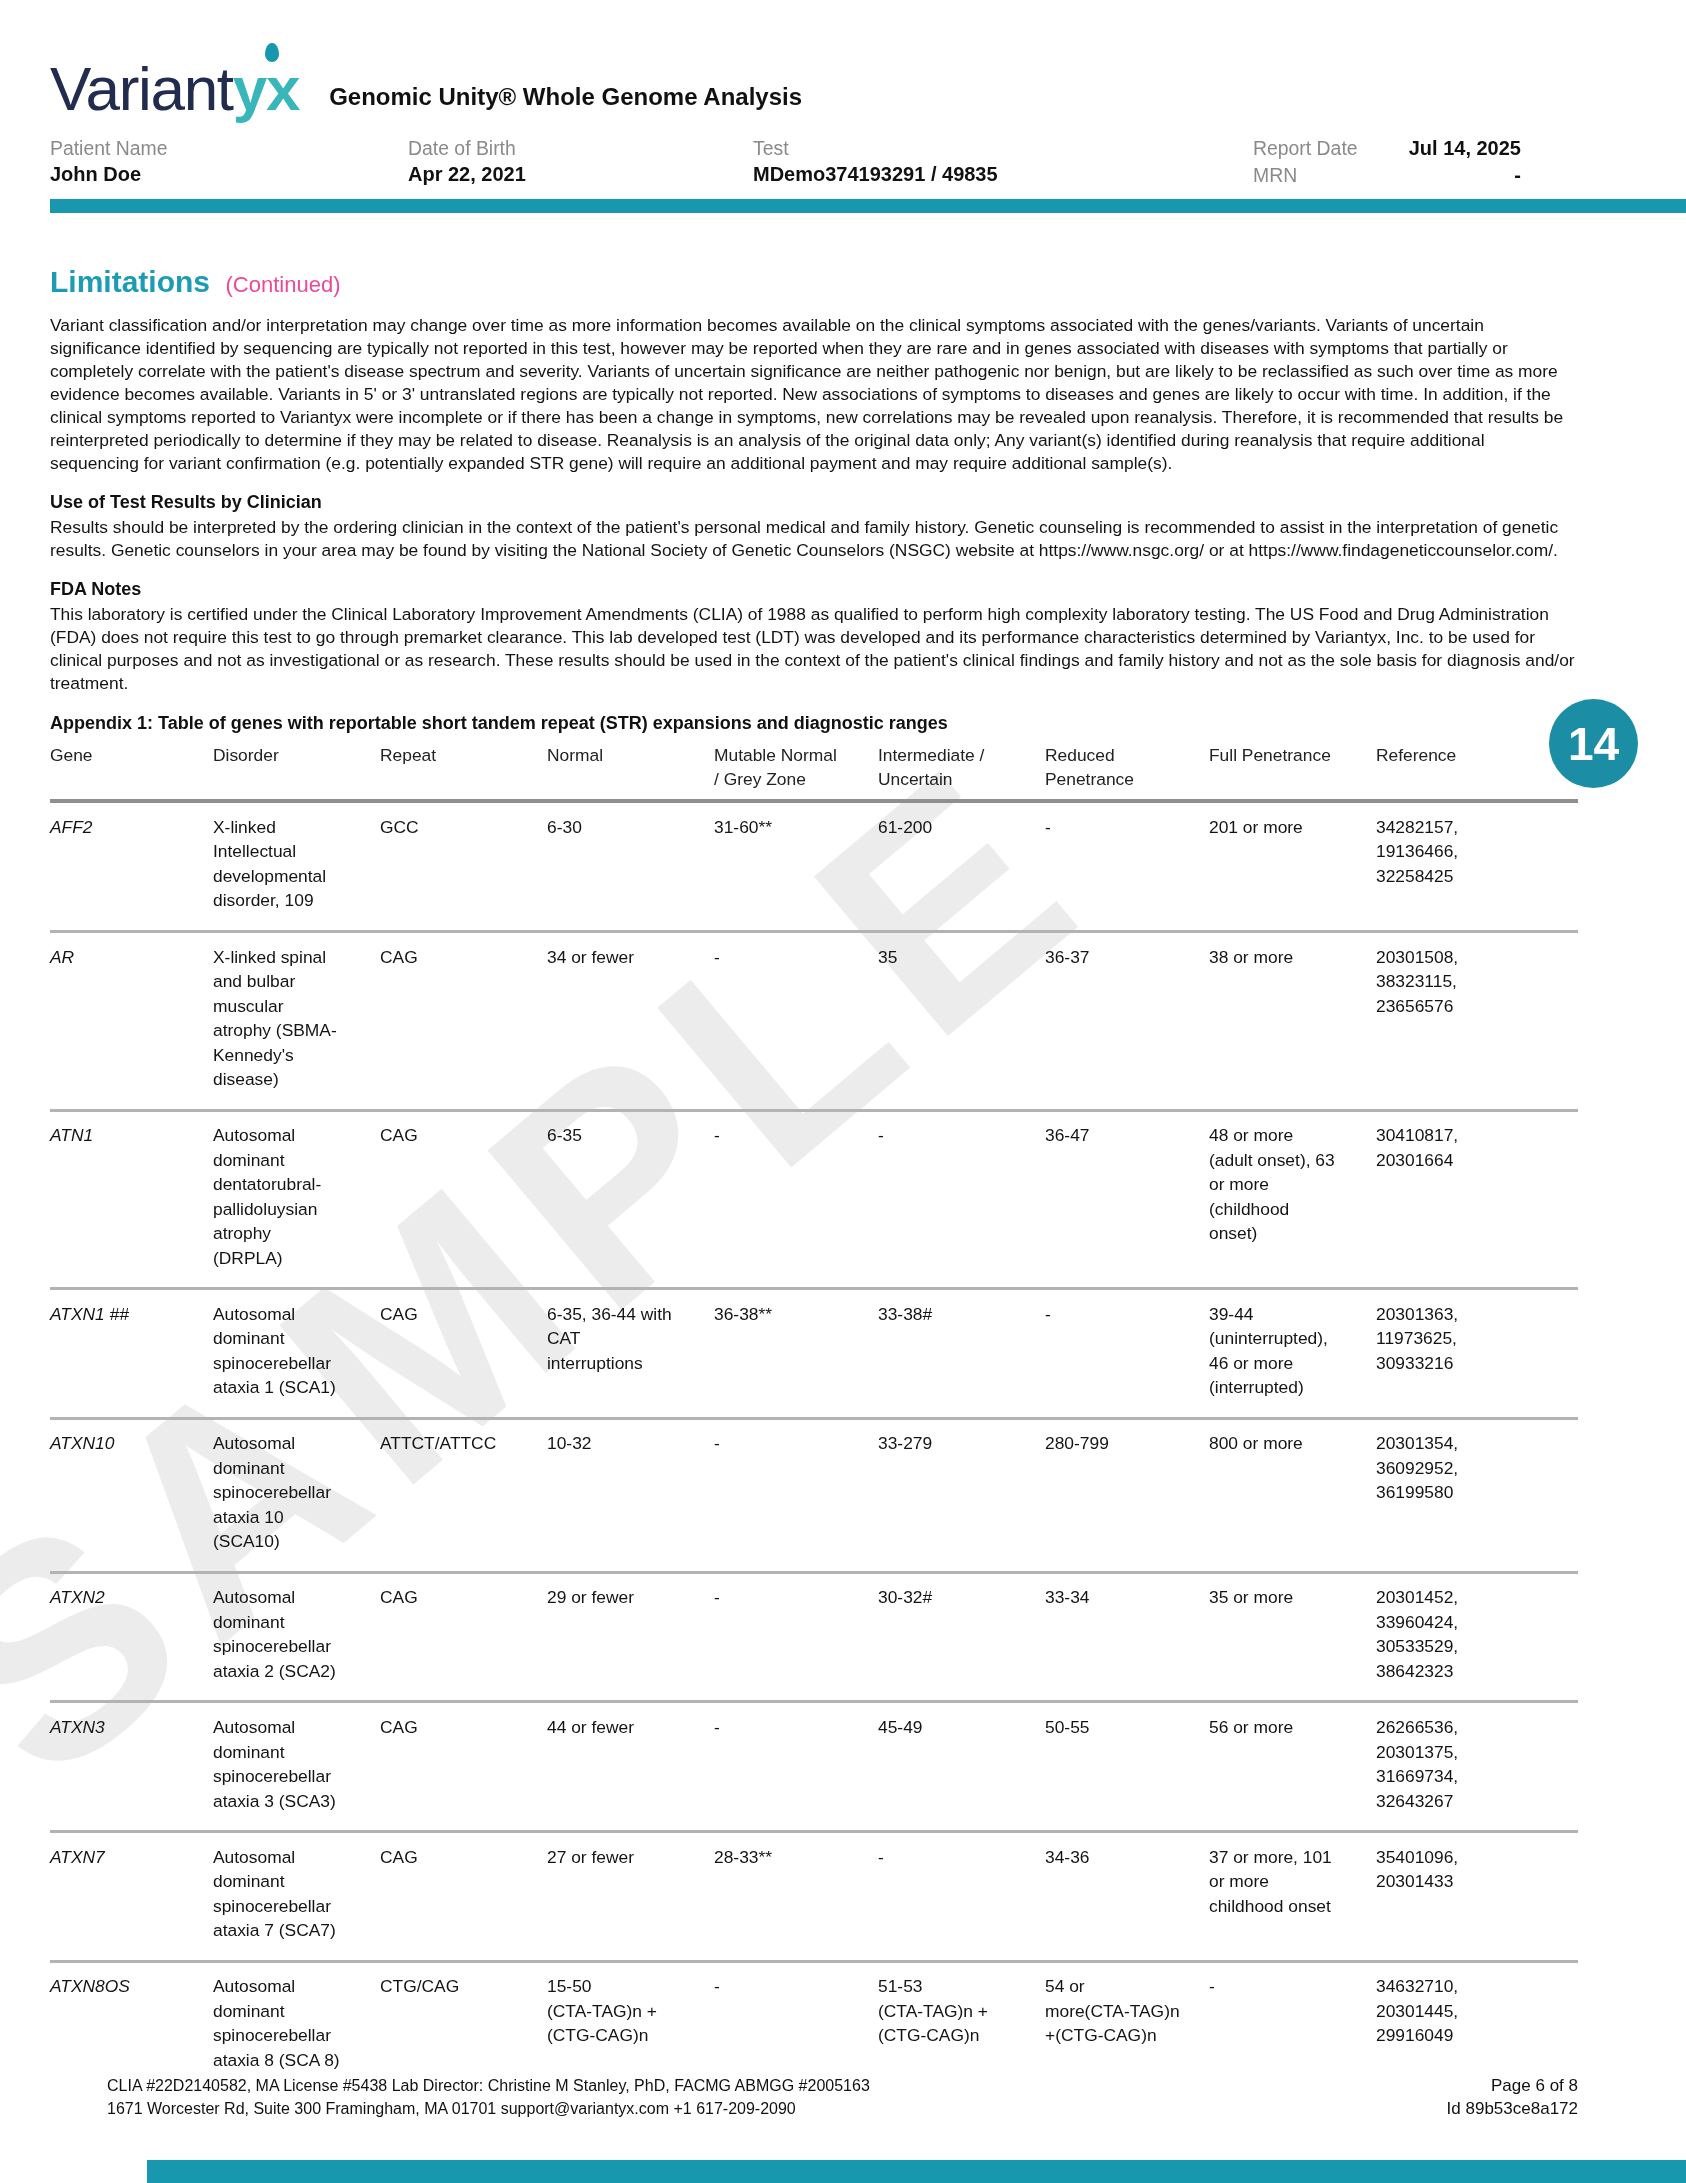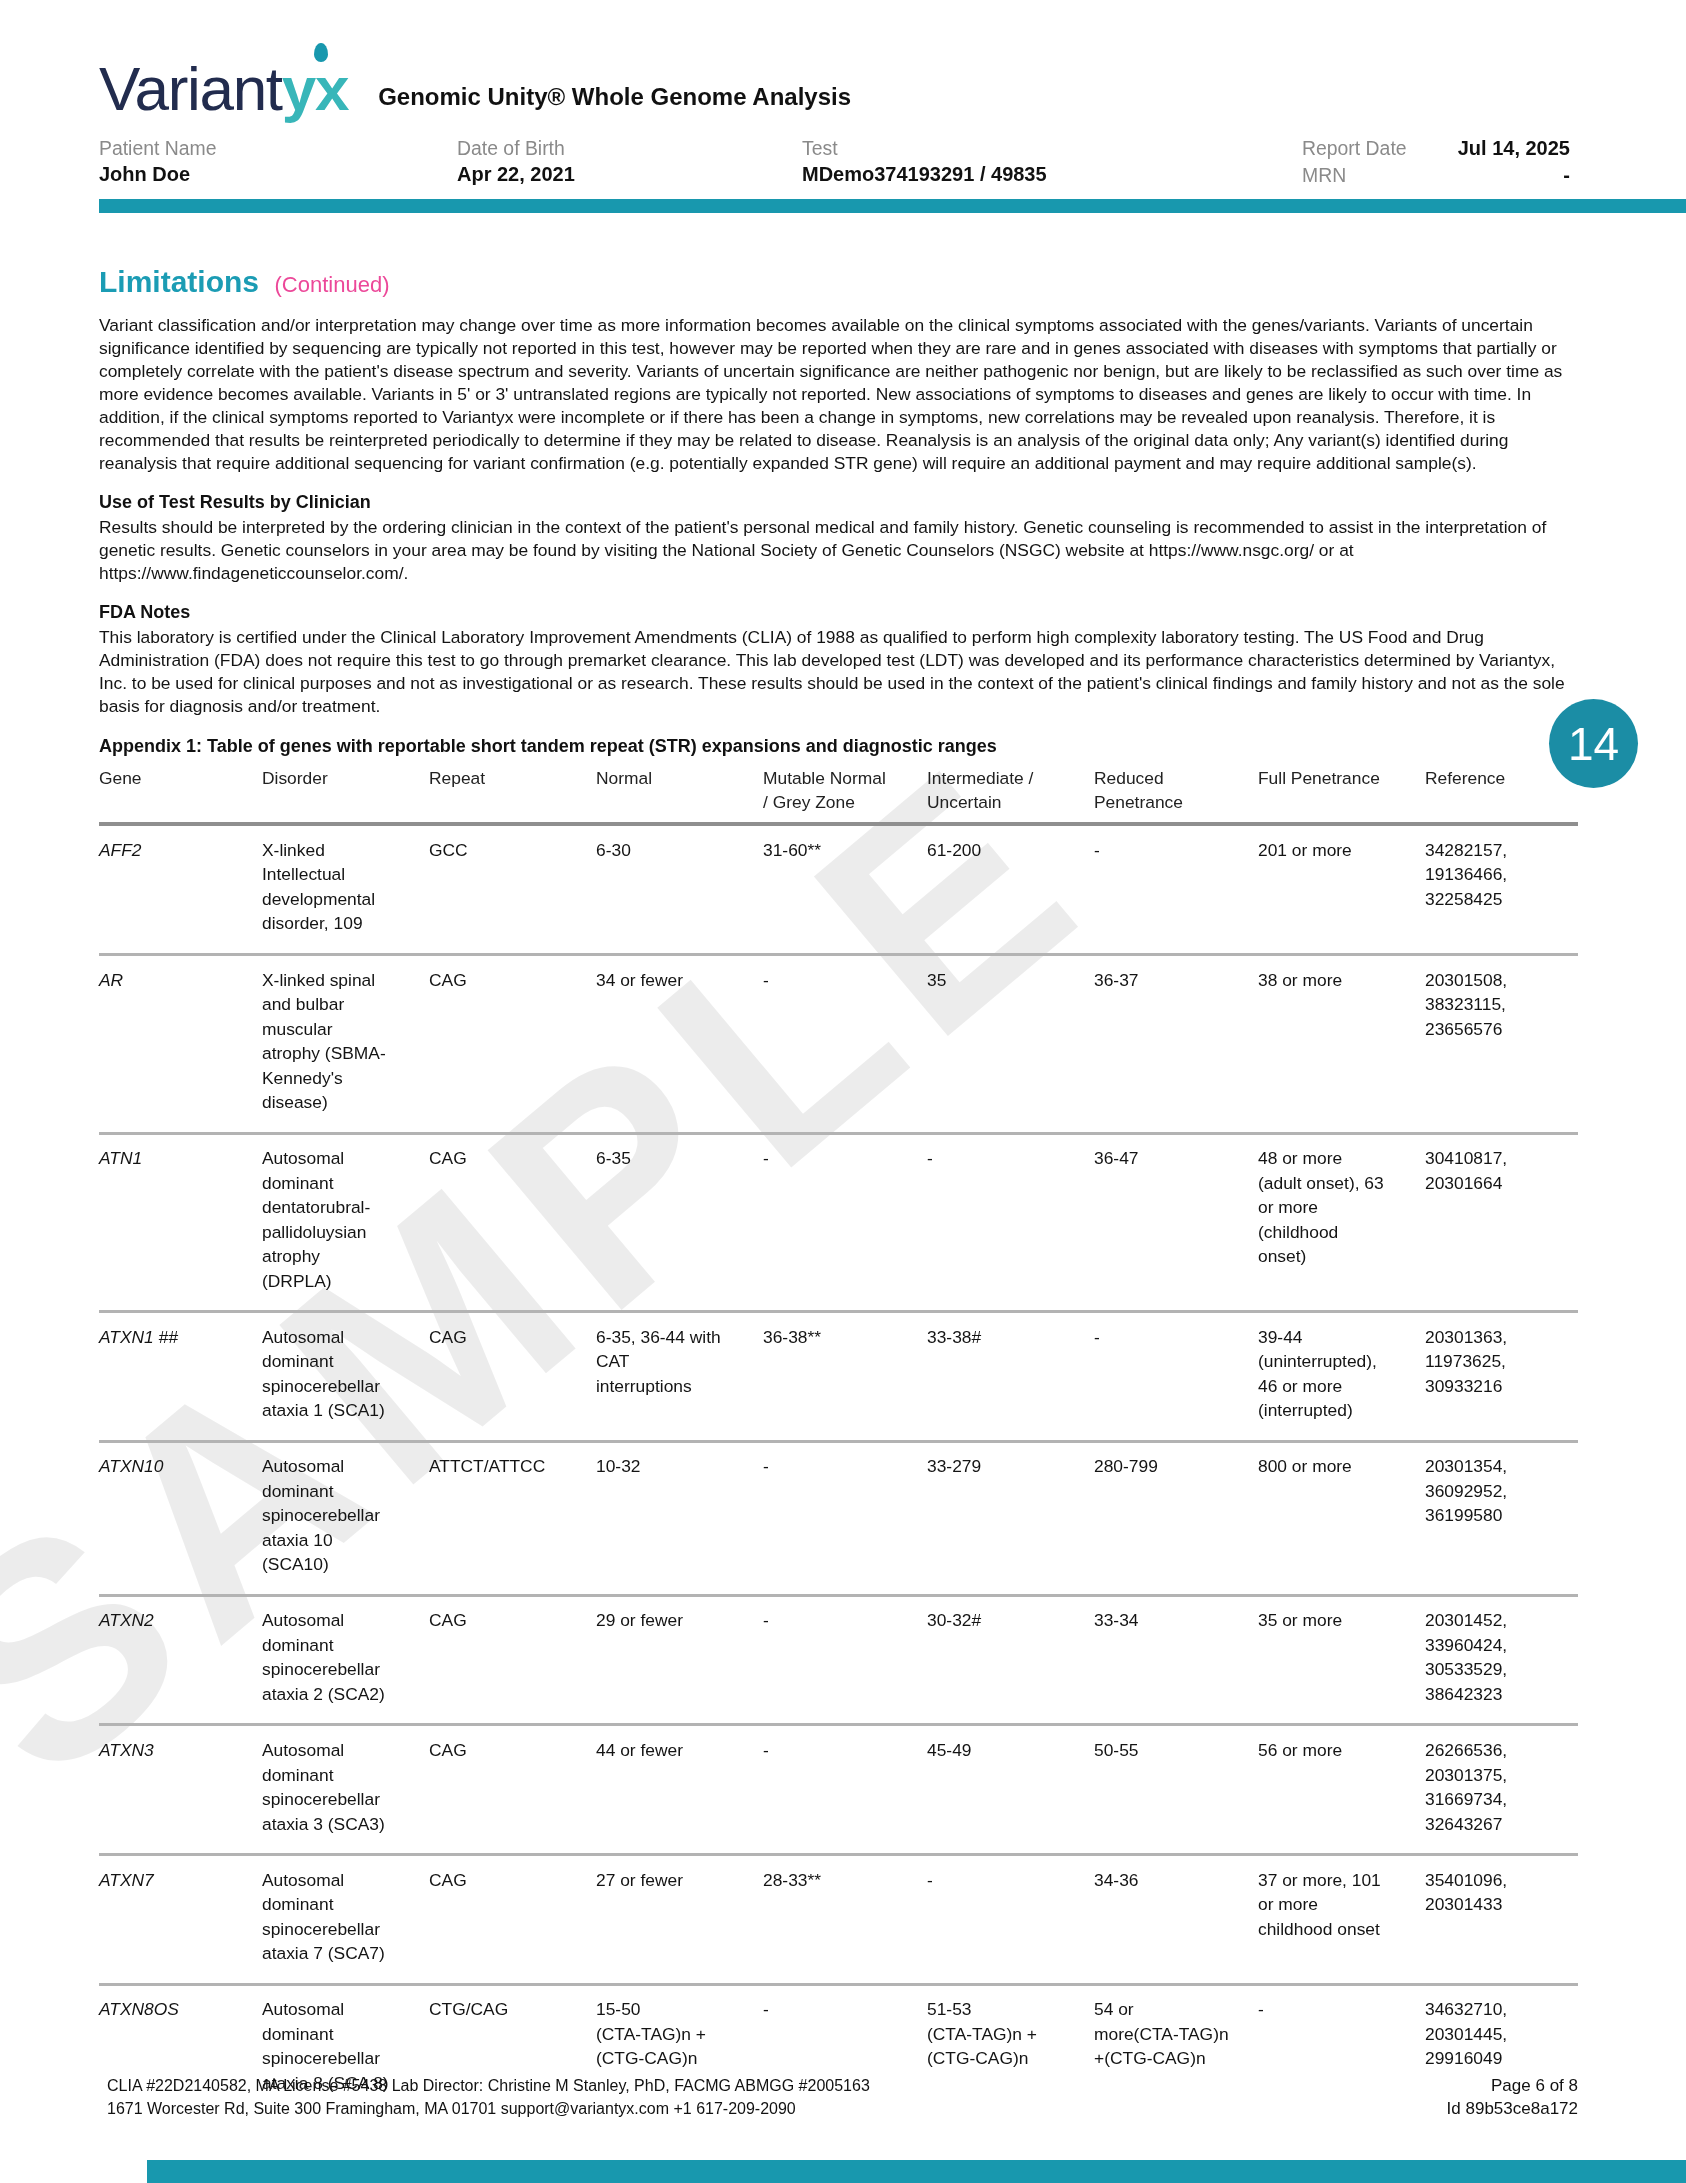--- a/index.html
+++ b/index.html
@@ -5,21 +5,21 @@
   * { margin:0; padding:0; box-sizing:border-box; }
   html,body { width:1686px; height:2183px; background:#ffffff; overflow:hidden;
               font-family:"Liberation Sans", sans-serif; color:#111; }
   .page { position:relative; width:1686px; height:2183px; background:#fff; }
 
   
   .watermark { position:absolute; left:90px; top:1498px; z-index:0;
     font-size:303px; font-weight:bold; letter-spacing:19.4px; color:rgba(0,0,0,0.075);
     transform:rotate(-40deg); transform-origin:left bottom; white-space:nowrap; pointer-events:none; }
 
-  .content { position:relative; z-index:1; padding:50px 108px 0 99px; }
+  .content { position:relative; z-index:1; padding:50px 108px 0 50px; }
 
   
   .brandrow { display:flex; align-items:center; gap:30px; height:77px; }
   .logo { display:flex; align-items:baseline; position:relative; }
   .logo-variant { font-size:62px; font-weight:400; color:#222c4e; letter-spacing:-1.3px; }
   .logo-yx { font-size:62px; font-weight:700; color:#38b6b9; letter-spacing:-1.3px; position:relative; }
   .logo-dot { position:absolute; left:32px; top:-10.3px; width:14px; height:19.4px;
               background:#1898ae; border-radius:50% 50% 50% 50%/60% 60% 40% 40%; }
   .report-title { font-size:24px; font-weight:700; color:#111; padding-top:17px; }
 
@@ -47,21 +47,21 @@
   .thead { border-bottom:4.5px solid #8f8f8f; }
   .tr { border-bottom:3.2px solid #b3b3b3; }
   .tr:last-child { border-bottom:none; }
   .td { font-size:17.4px; line-height:24.5px; color:#141414; white-space:pre-line;
         padding:11.6px 14px 17px 0; }
   .td.gene { font-style:italic; }
 
   
   .badge { position:absolute; left:1549px; top:699px; width:89px; height:89px;
     background:#1b8da5; border-radius:50%; display:flex; align-items:center; justify-content:center;
-    color:#fff; font-size:46px; font-weight:400; z-index:2; }
+    color:#fff; font-size:46px; font-weight:700; z-index:2; }
 
   
   .footer { position:absolute; left:107px; right:108px; top:2074px; z-index:1;
             display:flex; justify-content:space-between; }
   .footer-left div { font-size:16px; line-height:23px; color:#111; }
   .footer-right div { font-size:17px; line-height:23px; color:#111; text-align:right; }
   .bottom-bar { position:absolute; left:147px; right:0; bottom:0; height:23px;
                 background:#1898ae; z-index:1; }
 </style>
 </head>

